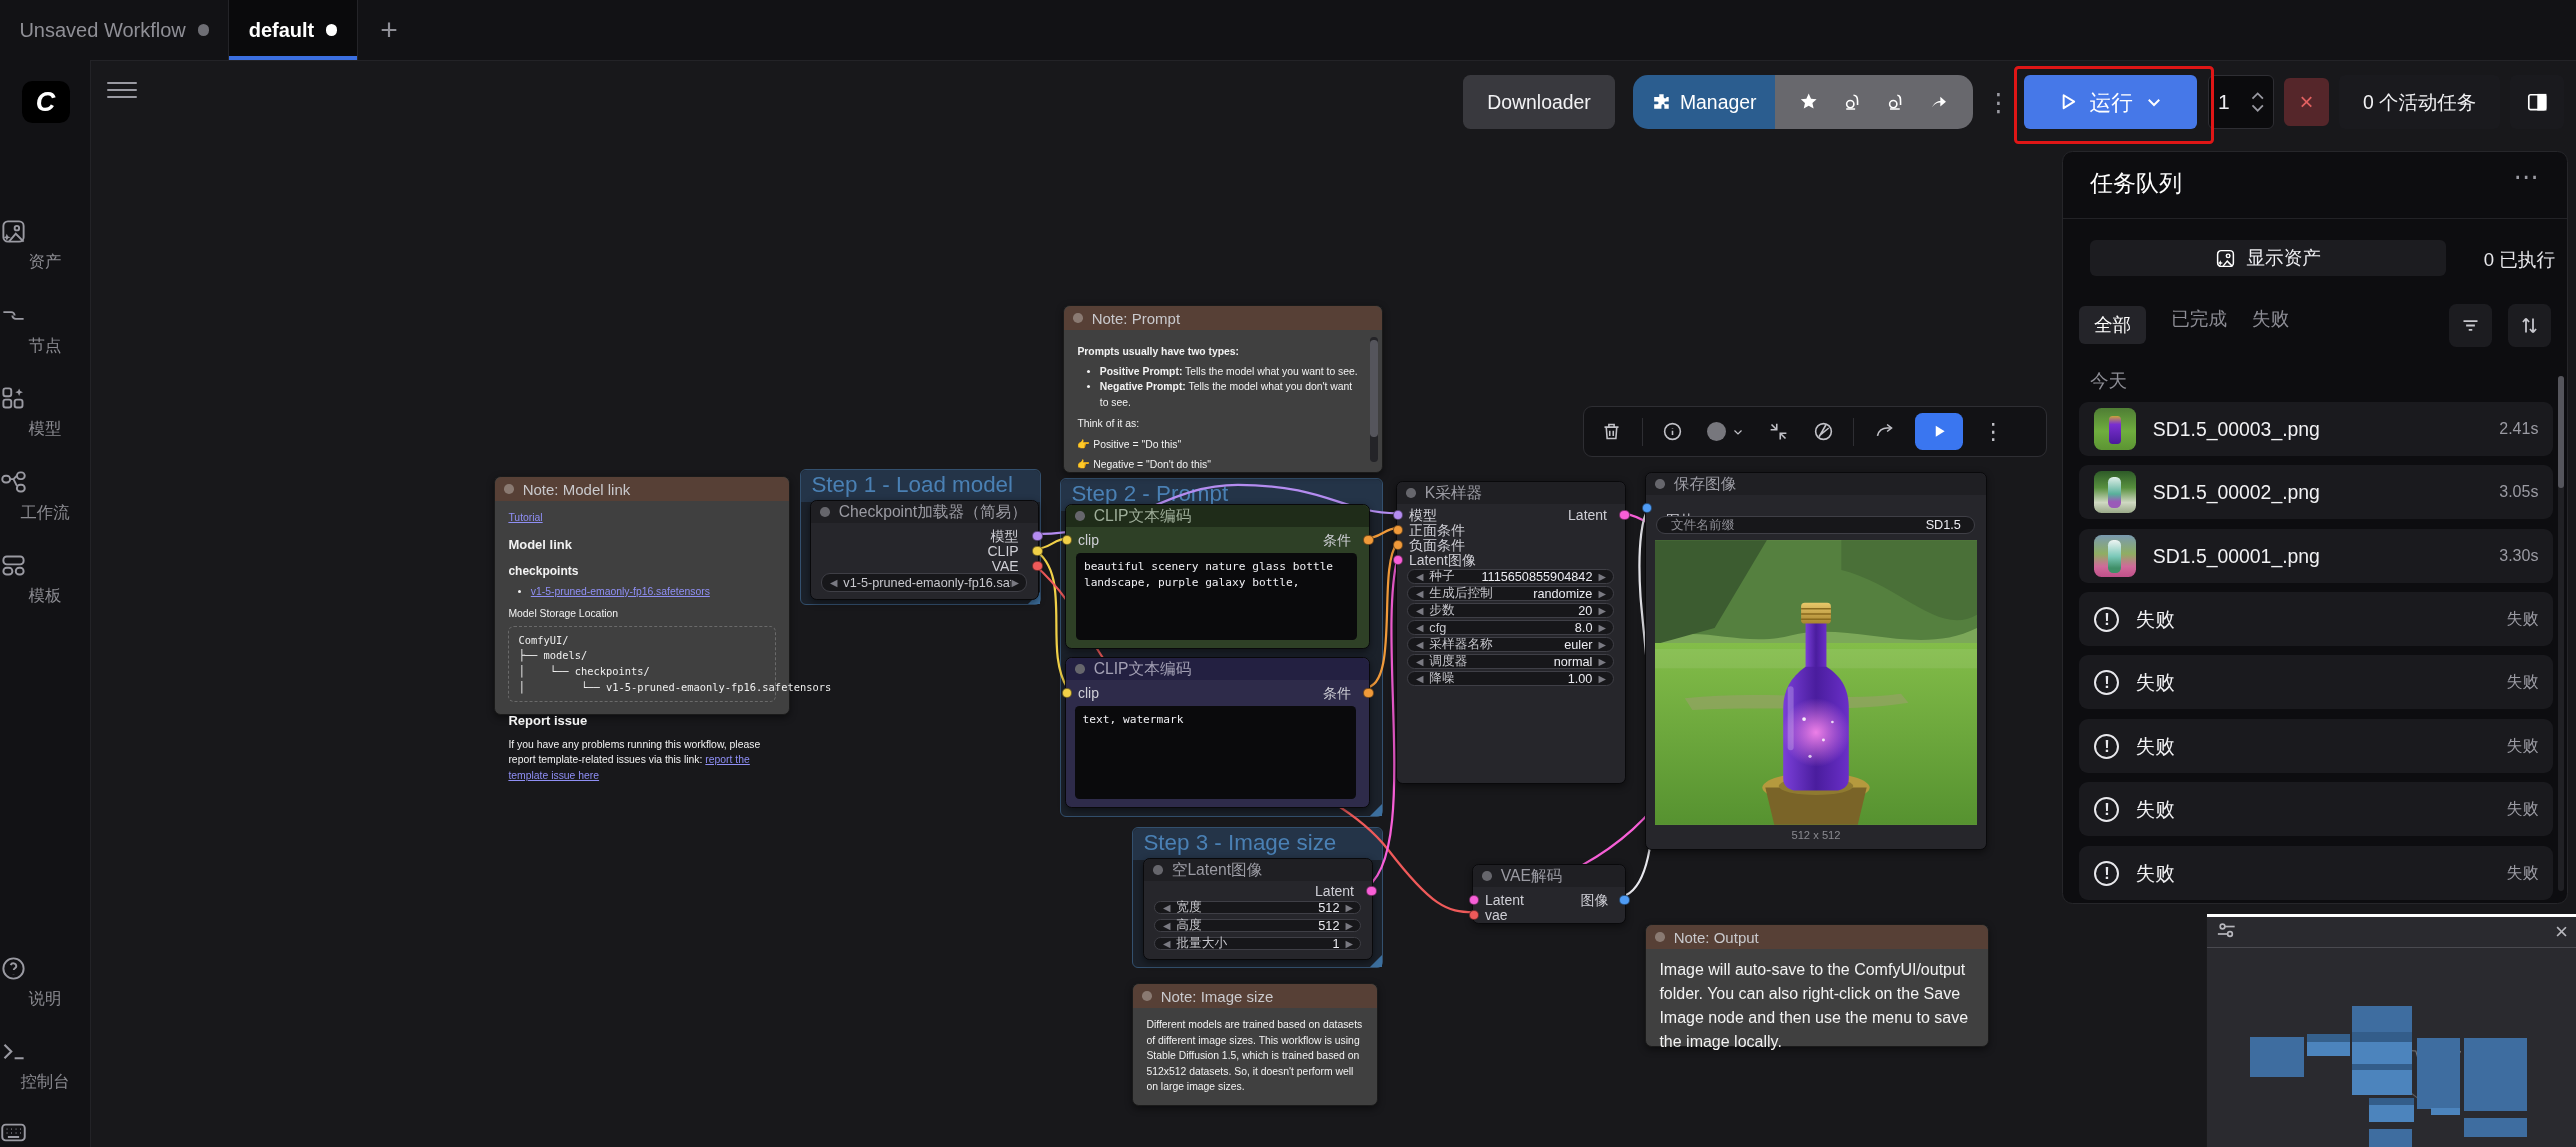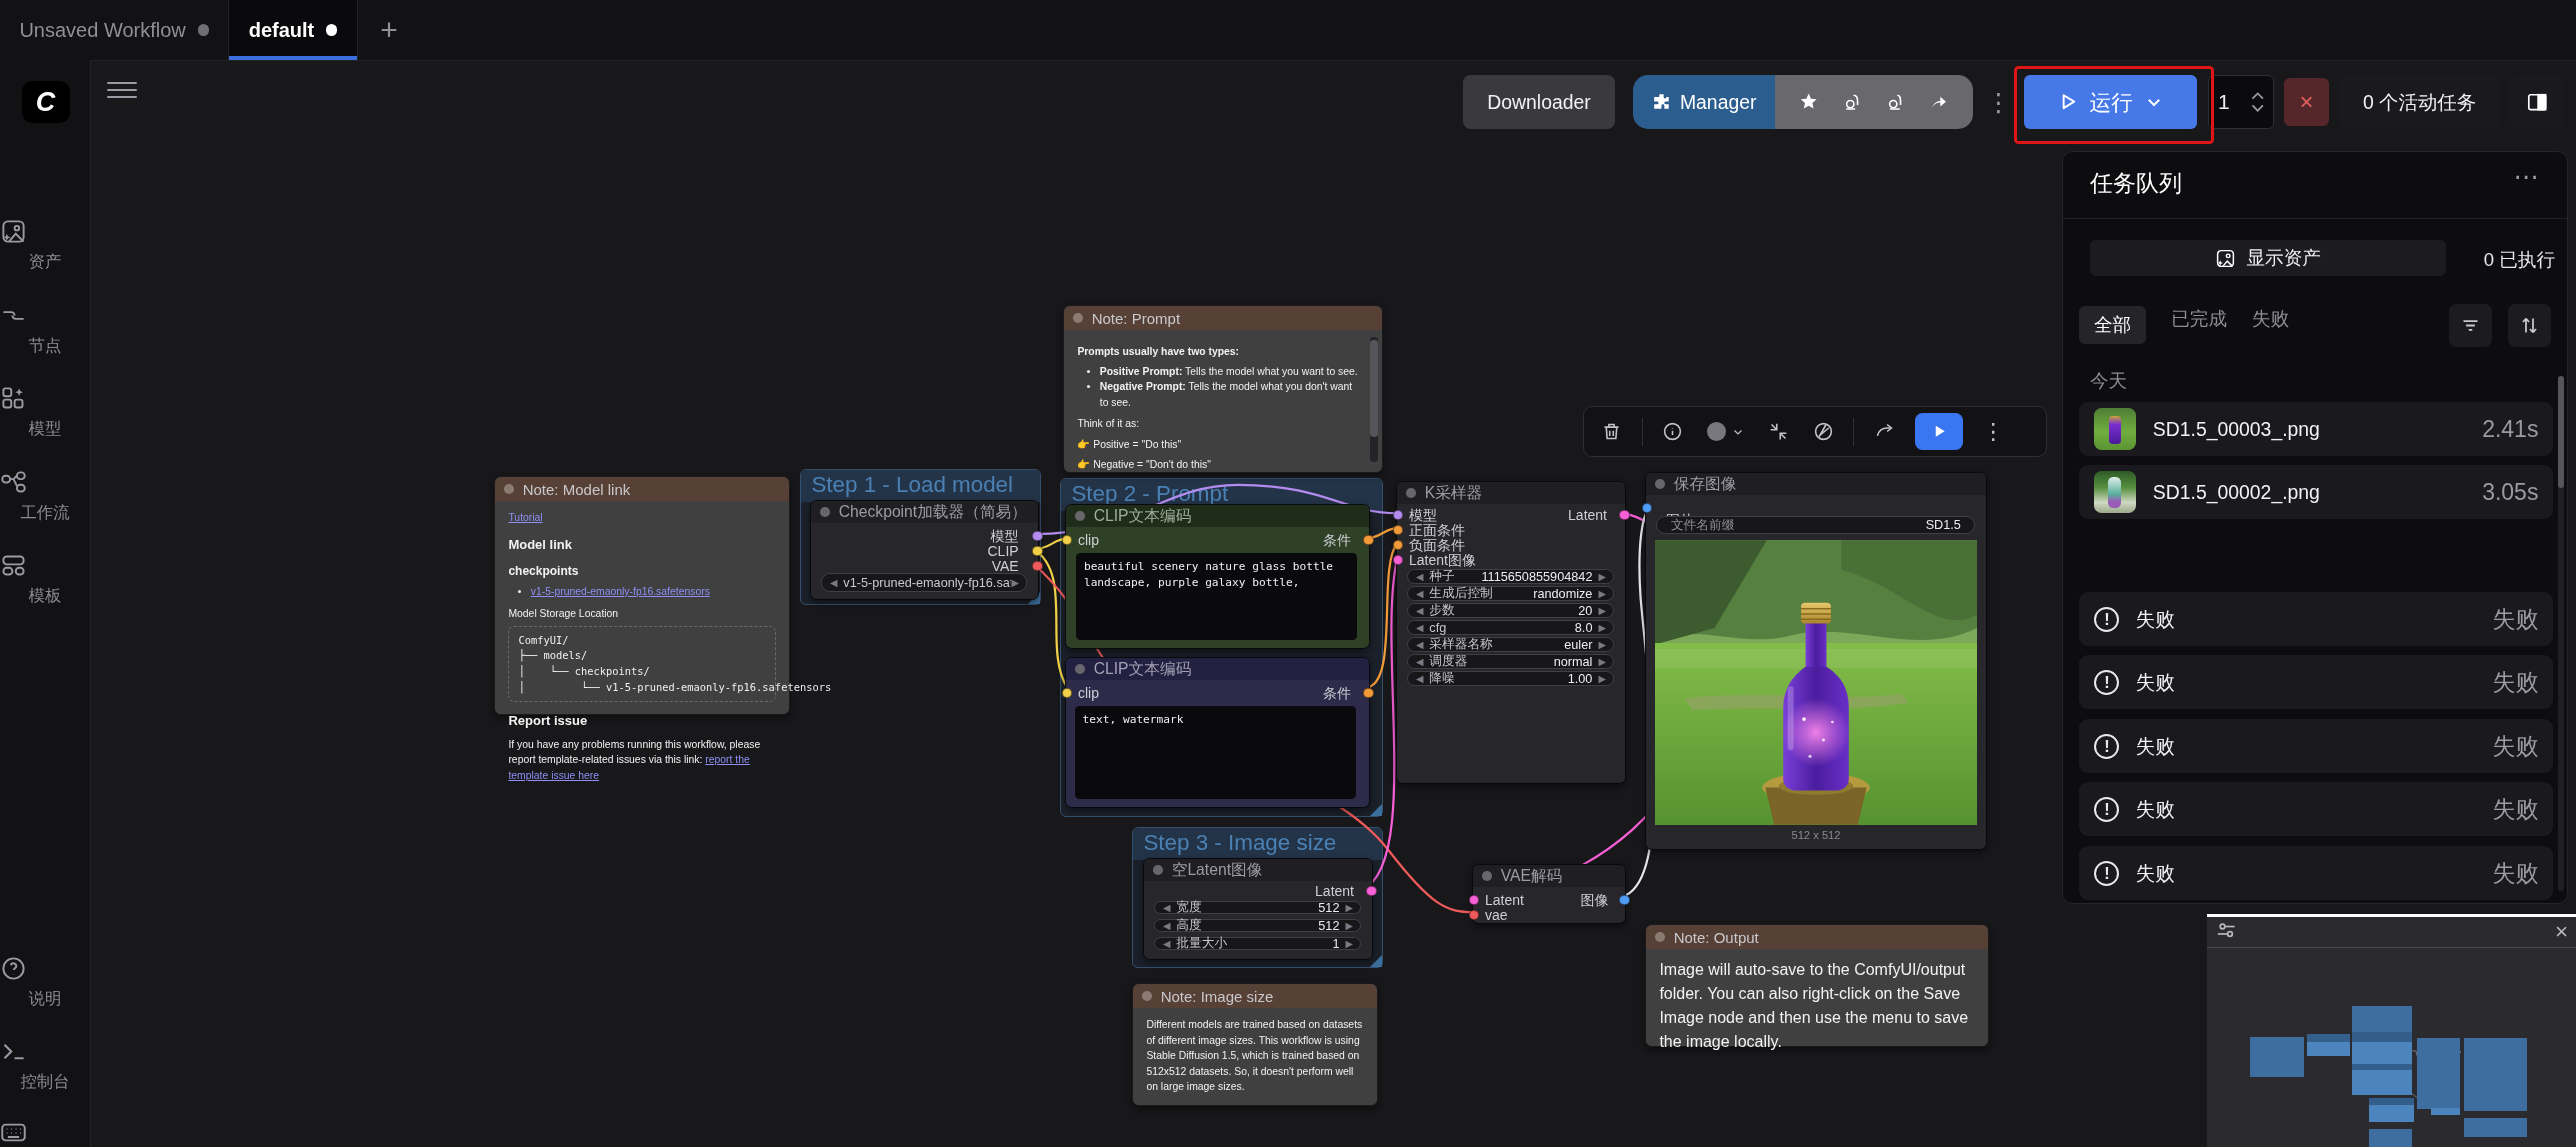--- a/index.html
+++ b/index.html
@@ -95,21 +95,21 @@
   .qexec{position:absolute;right:12px;top:95px;font-size:18.6px;color:#e8e8ec;}
   .qtabs{position:absolute;left:16px;top:154px;display:flex;align-items:flex-start;gap:25px;font-size:18.6px;color:#8d8d95;}
   .qtab-active{background:#242429;color:#fff;border-radius:6px;padding:6px 15px;}
   .qtool{position:absolute;top:152px;width:43px;height:43px;background:#1c1c20;border-radius:7.5px;display:flex;
     align-items:center;justify-content:center;color:#c8c8ce;}
   .qsection{position:absolute;left:27px;top:216px;font-size:18.6px;color:#8d8d95;}
   .qitem{position:absolute;left:16.4px;width:474px;height:54px;background:#1a1a1e;border-radius:9px;display:flex;
     align-items:center;padding:0 15px;box-sizing:border-box;gap:16.4px;}
   .qthumb{width:42px;height:42px;border-radius:7.5px;flex:0 0 auto;}
   .qname{flex:1;font-size:19.4px;color:#f2f2f4;white-space:nowrap;overflow:hidden;}
-  .qdur{font-size:23px;color:#9b9ba3;}
+  .qdur{font-size:16px;color:#9b9ba3;}
   .failic{width:25px;height:25px;border-radius:50%;border:2.2px solid #e8e8ec;display:flex;align-items:center;justify-content:center;
     color:#e8e8ec;font-size:16.4px;font-weight:bold;flex:0 0 auto;box-sizing:border-box;}
   .qscroll{position:absolute;right:3px;top:224px;width:6px;height:515px;background:#202024;border-radius:3px;}
   .qthumbbar{position:absolute;right:3px;top:224px;width:6px;height:112px;background:#55555c;border-radius:3px;}
   .th3{background:linear-gradient(180deg,#4f7d35 0%,#6fae3e 55%,#5c9433 100%);position:relative;overflow:hidden;}
   .th3::after{content:"";position:absolute;left:15px;top:7.5px;width:12px;height:28px;border-radius:3.7px;background:linear-gradient(180deg,#caa23c 0%,#7a2fd0 30%,#4a1a9a 100%);}
   .th2{background:linear-gradient(180deg,#2e5a28 0%,#58903e 40%,#cfd8c2 75%,#9aa989 100%);position:relative;overflow:hidden;}
   .th2::after{content:"";position:absolute;left:13.4px;top:6px;width:13.4px;height:31px;border-radius:5.2px;background:linear-gradient(180deg,#dfefe8 0%,#58b09a 55%,#9a5ab8 80%);}
   .th1{background:linear-gradient(180deg,#7a9ab0 0%,#8fae62 45%,#d06a9a 75%,#c0508a 100%);position:relative;overflow:hidden;}
   .th1::after{content:"";position:absolute;left:13.4px;top:4.5px;width:13.4px;height:33px;border-radius:5.2px;background:linear-gradient(180deg,#eef4f2 0%,#7ac8b8 50%,#3f8f68 85%);}
@@ -633,20 +633,25 @@
     <div class="qitem" style="top:250px;">
       <span class="qthumb th3"></span>
       <span class="qname">SD1.5_00003_.png</span>
       <span class="qdur">2.41s</span>
       </div>
     <div class="qitem" style="top:313px;">
       <span class="qthumb th2"></span>
       <span class="qname">SD1.5_00002_.png</span>
       <span class="qdur">3.05s</span>
       </div>
+    <div class="qitem" style="top:377px;">
+      <span class="qthumb th1"></span>
+      <span class="qname">SD1.5_00001_.png</span>
+      <span class="qdur">3.30s</span>
+      </div>
 
     <div class="qitem" style="top:440px;">
       <span class="failic">!</span>
       <span class="qname">失败</span>
       <span class="qdur">失败</span>
       </div>
     <div class="qitem" style="top:503px;">
       <span class="failic">!</span>
       <span class="qname">失败</span>
       <span class="qdur">失败</span>

